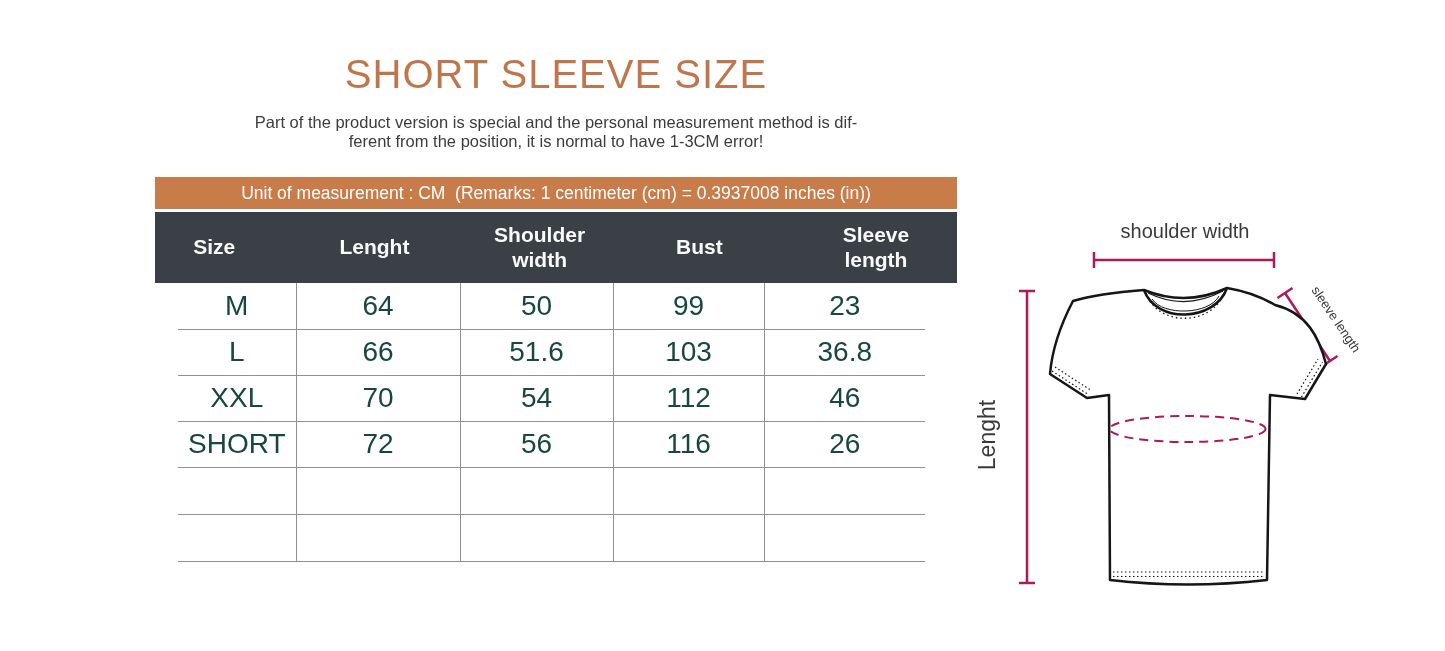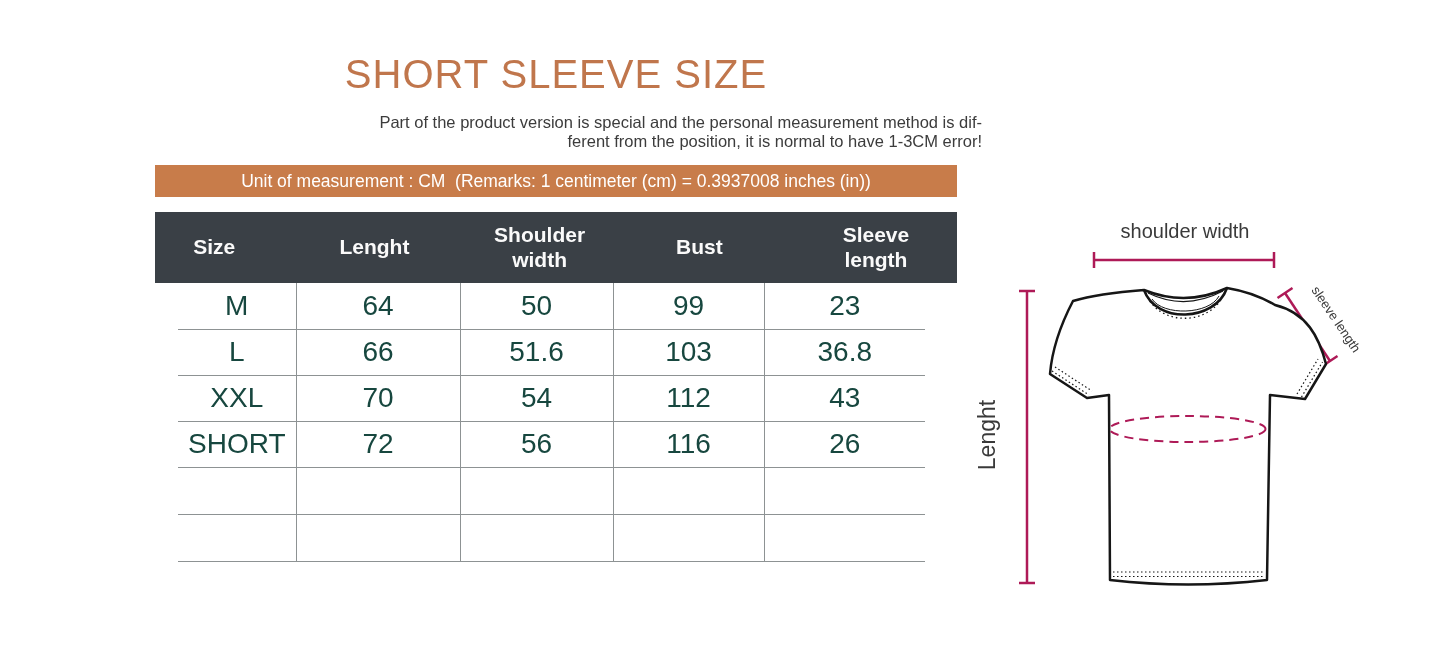--- a/index.html
+++ b/index.html
@@ -11,24 +11,24 @@
   }
 
   
   .page-title {
     position:absolute; left:155px; top:52px; width:802px;
     text-align:center; font-size:40px; font-weight:normal;
     color:#C0764C; letter-spacing:1px;
   }
   .subtitle {
     position:absolute; left:130px; top:113px; width:852px;
-    text-align:right; font-size:16.5px; line-height:19px; color:#3c3c3c;
+    text-align:center; font-size:16.5px; line-height:19px; color:#3c3c3c;
   }
   .unit-banner {
-    position:absolute; left:155px; top:165px; width:802px; height:32px;
+    position:absolute; left:155px; top:177px; width:802px; height:32px;
     background:#C87C4A; color:#ffffff; font-size:17.5px;
     display:flex; align-items:center; justify-content:center;
     white-space:pre;
   }
   .table-header {
     position:absolute; left:155px; top:212px; width:802px; height:71px;
     background:#3A4046; display:flex;gap:32px;
   }
   .table-header .th {
     display:flex; align-items:center; justify-content:center;
@@ -107,21 +107,21 @@
         <td>66</td>
         <td>51.6</td>
         <td>103</td>
         <td>36.8</td>
       </tr>
       <tr>
         <td>XXL</td>
         <td>70</td>
         <td>54</td>
         <td>112</td>
-        <td>43</td>
+        <td>46</td>
       </tr>
       <tr>
         <td>SHORT</td>
         <td>72</td>
         <td>56</td>
         <td>116</td>
         <td>26</td>
       </tr>
       <tr class="empty">
         <td></td>

